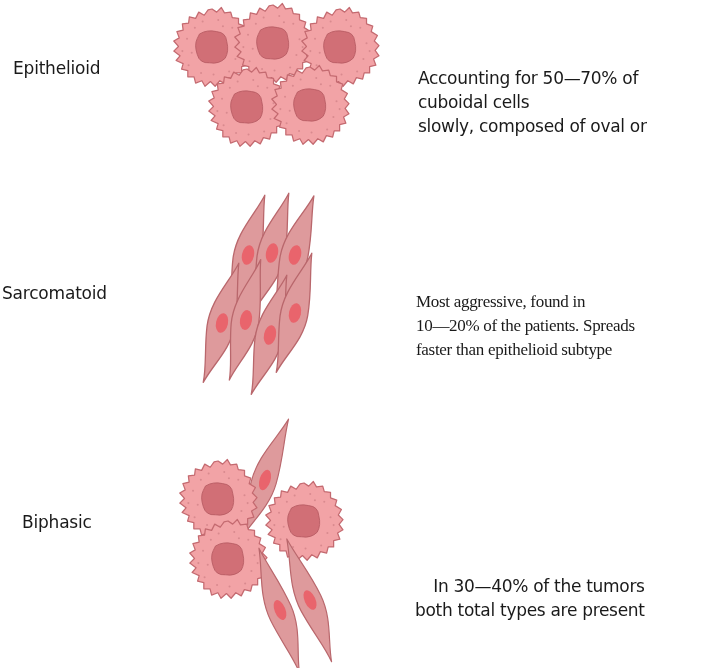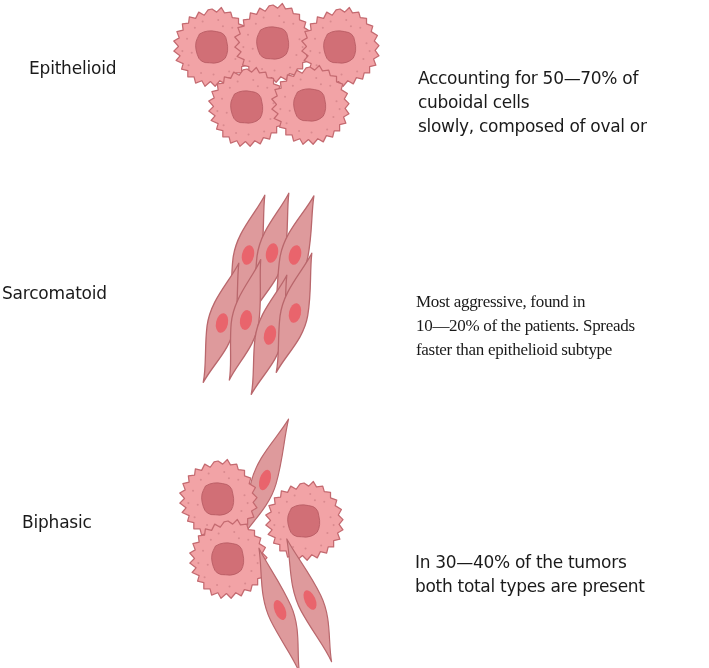--- a/index.html
+++ b/index.html
@@ -38,21 +38,21 @@
       </g>
     </g>
 
     <g id="spindle">
       <path d="M4,-62 C-2,-40 -16,-20 -14,6 C-12,28 -6,46 -6,62 C0,42 14,24 13,0 C12,-24 6,-42 4,-62 Z" fill="#de9a9c" stroke="#b9676c" stroke-width="1.3" stroke-linejoin="round"></path>
       <ellipse cx="0" cy="0" rx="6" ry="10" fill="#e9646c"></ellipse>
     </g>
   </defs>
 </svg>
 
-<div class="label" style="left:13px; top:58px;margin-left:16px;">Epithelioid</div>
+<div class="label" style="left:13px; top:58px;">Epithelioid</div>
 <svg class="art" width="240" height="160" style="left:160px; top:0px;">
   <use href="#roundcell" transform="translate(52,48) scale(0.78)"></use>
   <use href="#roundcell" transform="translate(113,44) scale(0.78)"></use>
   <use href="#roundcell" transform="translate(180,48) scale(0.78)"></use>
   <use href="#roundcell" transform="translate(87,108) scale(0.78)"></use>
   <use href="#roundcell" transform="translate(150,106) scale(0.78)"></use>
 </svg>
 <div class="desc" style="left:418px; top:26px;">
   <span>Accounting for 50—70% of</span>
   <span>cuboidal cells</span>
@@ -77,16 +77,16 @@
 
 <div class="label" style="left:22px; top:512px;">Biphasic</div>
 <svg class="art" width="200" height="250" style="left:170px; top:420px;">
   <use href="#spindle" transform="translate(95,60) rotate(18) scale(0.9,1.05)"></use>
   <use href="#roundcell" transform="translate(48,80) scale(0.78)"></use>
   <use href="#roundcell" transform="translate(58,140) scale(0.78)"></use>
   <use href="#roundcell" transform="translate(134,102) scale(0.78)"></use>
   <use href="#spindle" transform="translate(110,190) rotate(-22) scale(0.9,1.05)"></use>
   <use href="#spindle" transform="translate(140,180) rotate(-24) scale(0.9,1.05)"></use>
 </svg>
-<div class="desc" style="left:415px; top:510px;">
+<div class="desc" style="left:415px; top:534px;text-align:right;">
   <span>In 30—40% of the tumors</span>
   <span>both total types are present</span>
 </div>
 
 </body></html>

